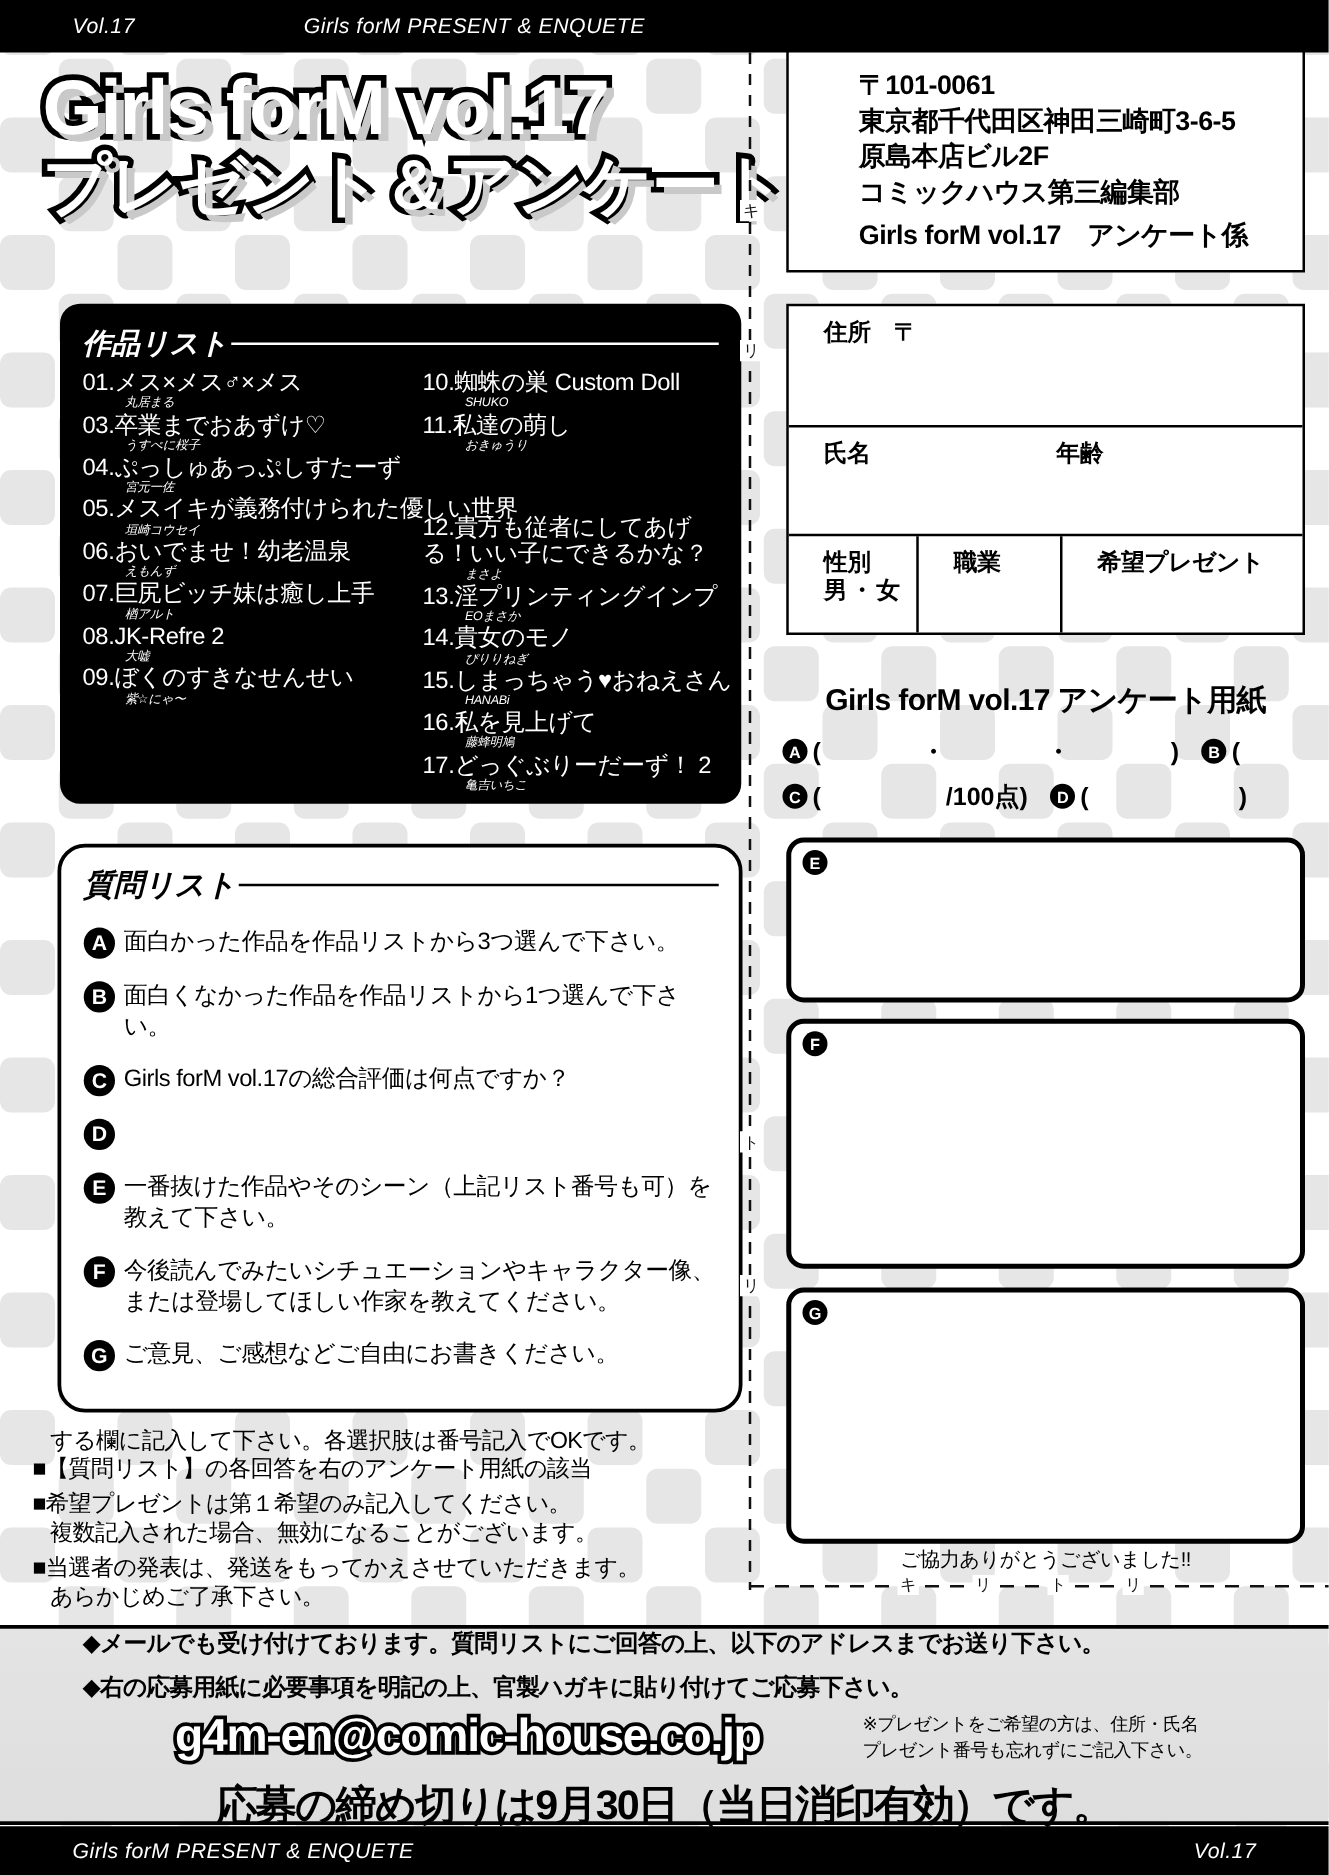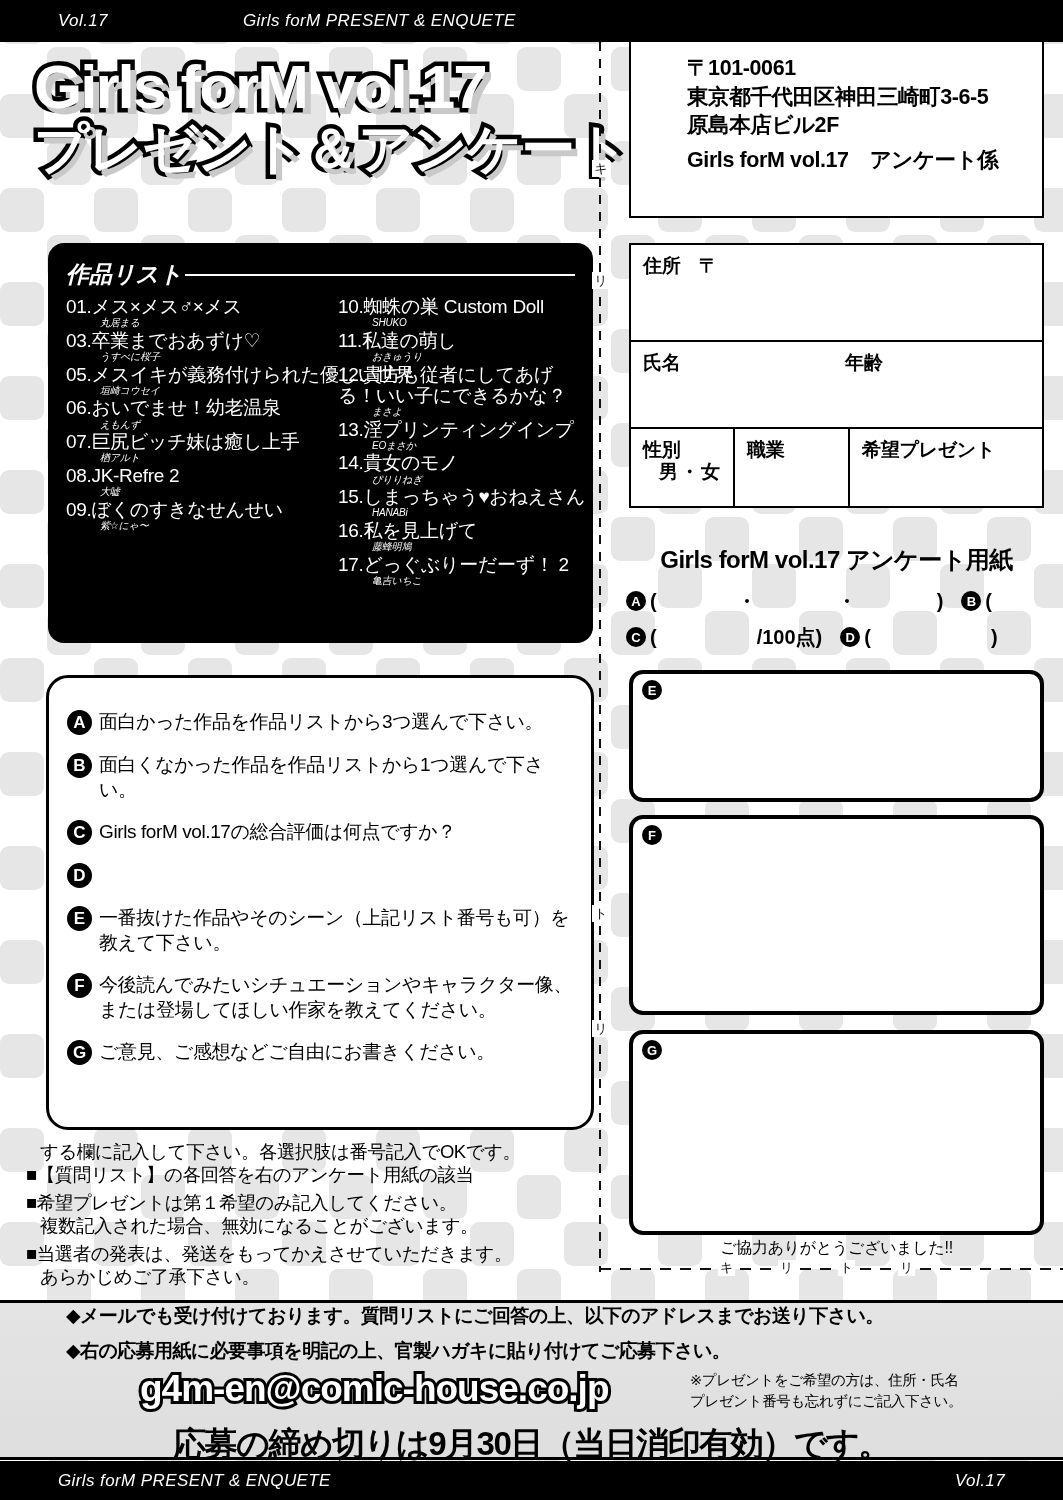--- a/index.html
+++ b/index.html
@@ -73,21 +73,21 @@
     display: flex; align-items: center; gap: 0;
     font-size: 23px; font-style: italic; font-weight: bold;
     letter-spacing: 0px;
   }
   .sec-head .rule { flex: 1; height: 2px; background: #fff; margin-left: 2px; }
   #works .cols { display: flex; gap: 0; margin-top: 6px; }
   #works .col { width: 272px; }
   #works .col.right { width: 273px; }
   .wrow { margin-bottom: 0px; }
   .wtitle { font-size: 19px; line-height: 1.12; letter-spacing: -.3px; white-space: nowrap; }
-  .wtitle.wrap { white-space: normal; }
+  .wtitle.wrap { white-space: normal; margin-top: 48px; }
   .wauth { font-size: 10px; line-height: 1.25; padding-left: 34px; letter-spacing: -.2px; font-style: italic; }
 
   
   #ques {
     position: absolute; left: 46px; top: 675px; width: 548px; height: 455px;
     background: #fff; border: 3px solid #000; border-radius: 22px;
     z-index: 5; padding: 14px 16px 6px 18px;
   }
   #ques .sec-head { color: #000; font-size: 24px; }
   #ques .sec-head .rule { background: #000; height: 2px; }
@@ -149,21 +149,21 @@
   
   #apptbl {
     position: absolute; left: 629px; top: 243px; width: 415px; height: 265px;
     z-index: 5; background: #fff;
     border: 2px solid #000;
     display: flex; flex-direction: column;
   }
   #apptbl .r1 { height: 97px; border-bottom: 2px solid #000; position: relative; }
   #apptbl .r2 { height: 87px; border-bottom: 2px solid #000; position: relative; }
   #apptbl .r3 { flex: 1; display: flex; }
-  #apptbl .cell-lbl { font-size: 19px; font-weight: bold; padding: 8px 0 0 12px; letter-spacing: -.3px; }
+  #apptbl .cell-lbl { font-size: 19px; font-weight: bold; padding: 8px 0 0 12px; letter-spacing: -.3px; margin-left: 16px; }
   #apptbl .age { position: absolute; left: 214px; top: 8px; font-size: 19px; font-weight: bold; }
   #apptbl .c1 { width: 104px; border-right: 2px solid #000; position: relative; }
   #apptbl .c2 { width: 115px; border-right: 2px solid #000; }
   #apptbl .c3 { flex: 1; }
   #apptbl .mf { position: absolute; left: 28px; top: 30px; font-size: 19px; font-weight: bold; letter-spacing: 2px; }
 
   
   #ans-title {
     position: absolute; left: 629px; top: 544px; width: 415px;
     text-align: center; font-size: 24px; font-weight: bold; z-index: 5;
@@ -626,20 +626,24 @@
     <div class="col" id="works-left">
         <div class="wrow">
           <div class="wtitle">01.メス×メス♂×メス</div>
           <div class="wauth">丸居まる</div>
         </div>
         <div class="wrow">
           <div class="wtitle">03.卒業までおあずけ♡</div>
           <div class="wauth">うすべに桜子</div>
         </div>
         <div class="wrow">
+          <div class="wtitle">04.ぷっしゅあっぷしすたーず</div>
+          <div class="wauth">宮元一佐</div>
+        </div>
+        <div class="wrow">
           <div class="wtitle">05.メスイキが義務付けられた優しい世界</div>
           <div class="wauth">垣崎コウセイ</div>
         </div>
         <div class="wrow">
           <div class="wtitle">06.おいでませ！幼老温泉</div>
           <div class="wauth">えもんず</div>
         </div>
         <div class="wrow">
           <div class="wtitle">07.巨尻ビッチ妹は癒し上手</div>
           <div class="wauth">楢アルト</div>
@@ -684,20 +688,24 @@
         </div>
         <div class="wrow">
           <div class="wtitle">17.どっぐぶりーだーず！ 2</div>
           <div class="wauth">亀吉いちこ</div>
         </div>
       </div>
   </div>
 </div>
 
 <div id="ques">
+  <div class="sec-head">
+    <span>質問リスト</span>
+    <span class="rule"></span>
+  </div>
   <div id="ques-body">
       <div class="qrow">
         <div class="circ">A</div>
         <div class="qtext">面白かった作品を作品リストから3つ選んで下さい。</div>
       </div>
       <div class="qrow">
         <div class="circ">B</div>
         <div class="qtext">面白くなかった作品を作品リストから1つ選んで下さい。</div>
       </div>
       <div class="qrow">
@@ -750,20 +758,21 @@
     <div class="hchar" style="left:718px">キ</div>
     <div class="hchar" style="left:778px">リ</div>
     <div class="hchar" style="left:838px">ト</div>
     <div class="hchar" style="left:898px">リ</div>
   </div>
 
 <div id="addr">
   <div>〒101-0061</div>
   <div>東京都千代田区神田三崎町3-6-5</div>
   <div>原島本店ビル2F</div>
+  <div>コミックハウス第三編集部</div>
   <div class="last">Girls forM vol.17　アンケート係</div>
 </div>
 
 <div id="apptbl">
   <div class="r1">
     <div class="cell-lbl">住所　〒</div>
   </div>
   <div class="r2">
     <div class="cell-lbl">氏名</div>
     <div class="age">年齢</div>

